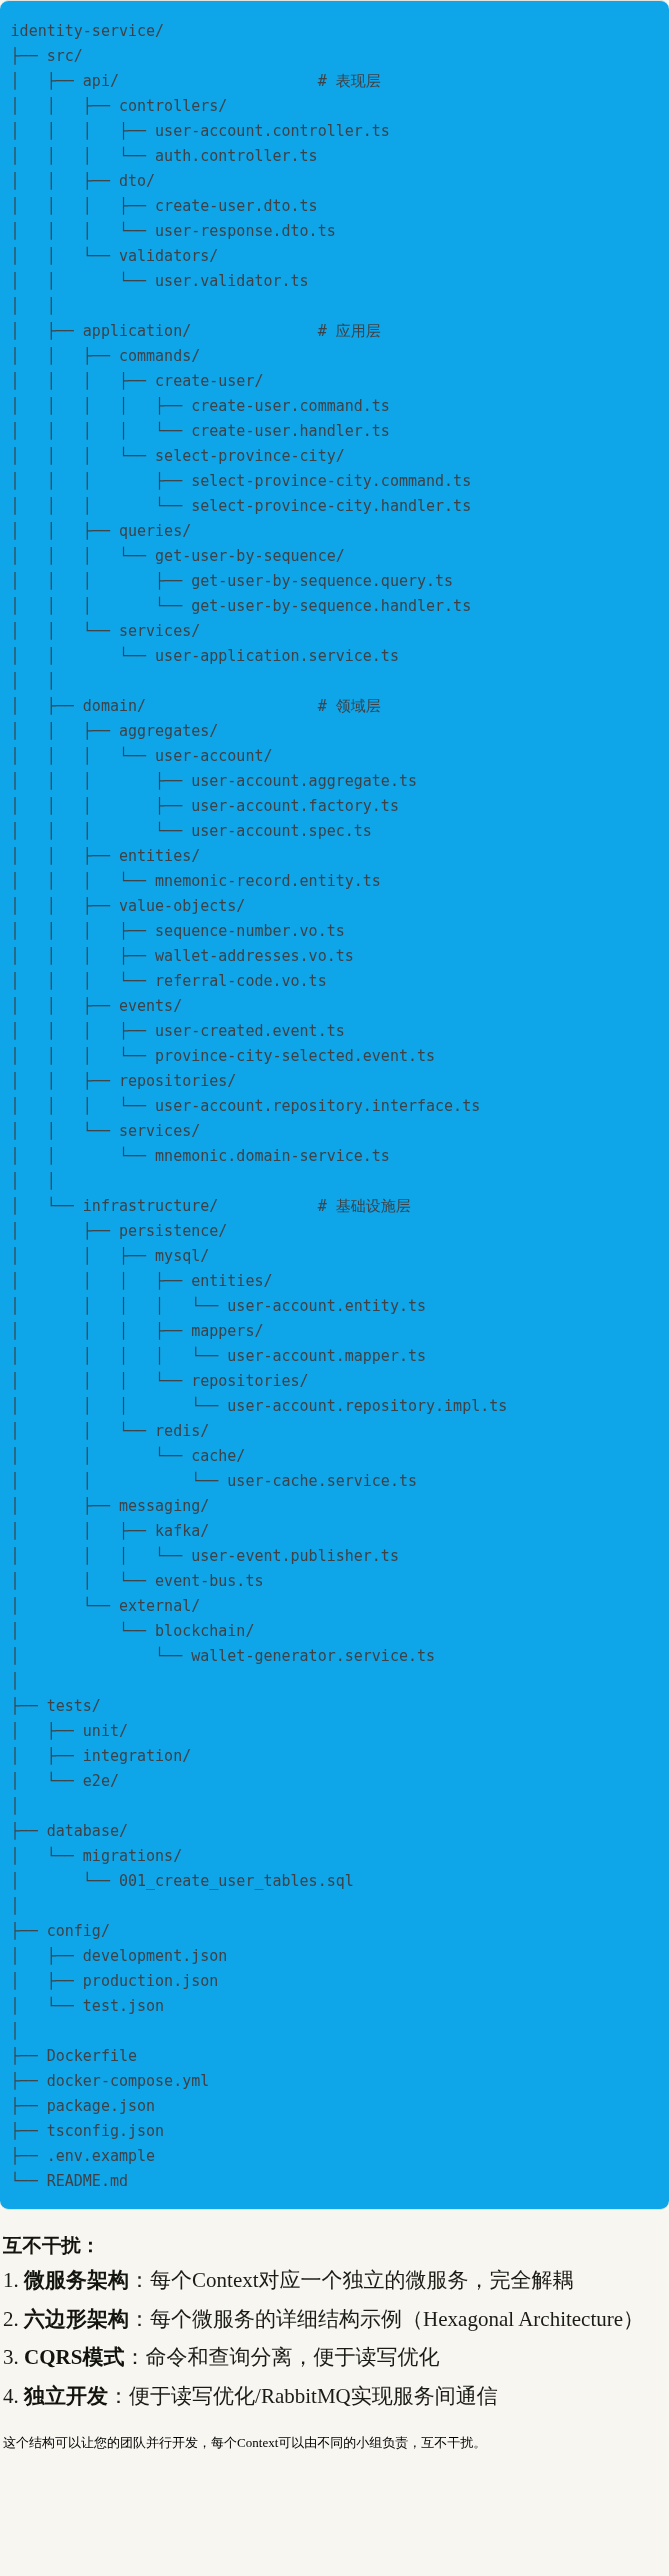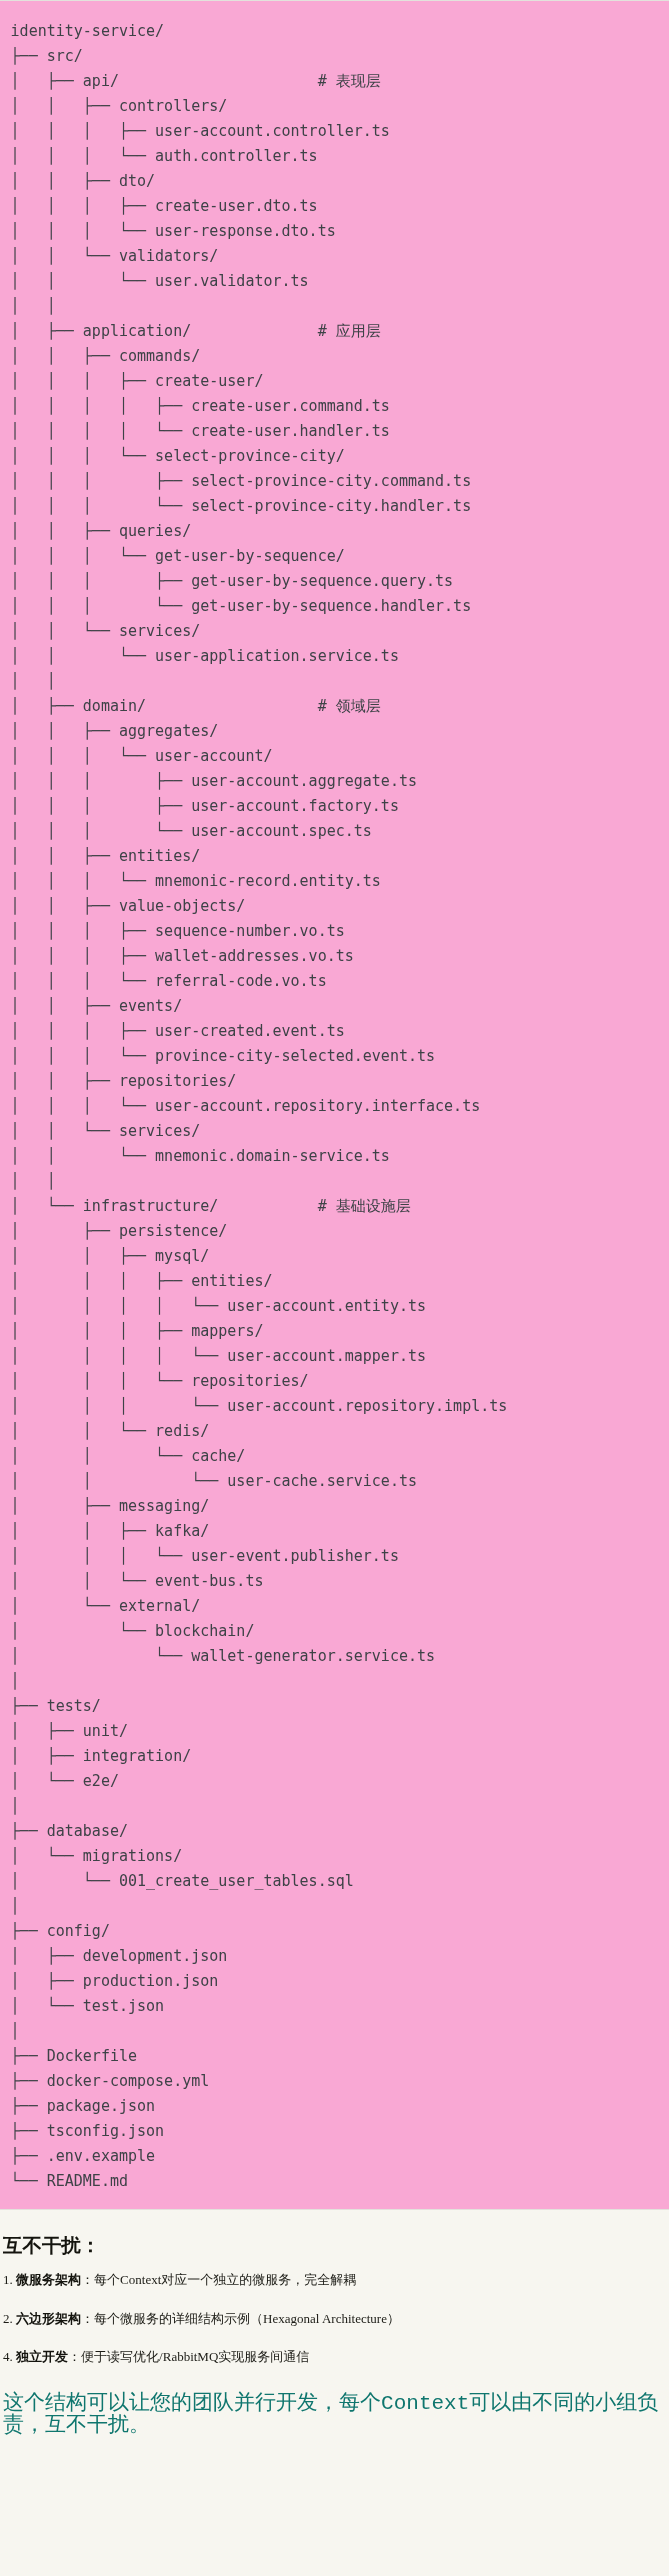--- a/index.html
+++ b/index.html
@@ -17,25 +17,26 @@
     margin: 0;
     padding: 8.8px 3.8px 7.5px 3.1px;
     font-size: 22.5px;
     line-height: 29px;
     font-weight: 700;
     color: #14140e;
     letter-spacing: 0;
   }
 
   .code-block {
-    background: #f9a8d4;
+    background: #0ea5e9;
     border-top: 0.6px solid #e3e2dc;
     border-bottom: 0.6px solid #e3e2dc;
     width: 100%;
     box-sizing: border-box;
+    border-radius: 9px;
   }
   .code-block pre {
     margin: 0;
     padding: 18px 12.5px 15px 10.6px;
     font-family: "DejaVu Sans Mono", monospace;
     font-size: 15px;
     line-height: 25px;
     color: #3e4247;
     white-space: pre;
     overflow: hidden;
@@ -45,32 +46,31 @@
     padding: 22.5px 6.3px 8.8px 3.1px;
   }
   .notes-heading {
     font-size: 19.4px;
     line-height: 25px;
     font-weight: 700;
     color: #14140e;
     margin: 0 0 11.3px 0;
   }
   .note-item {
-    font-size: 13px;
+    font-size: 21px;
     line-height: 22.5px;
     margin: 0 0 16.3px 0;
     color: #1c1c16;
   }
   .note-item .term { font-weight: 700; color: #14140e; }
   .conclusion {
-    font-size: 21px;
+    font-size: 13px;
     line-height: 22.5px;
     margin: 24px 0 0 0;
-    color: #0f766e;
-    font-family: Liberation Mono, monospace;
+    color: #000000;
   }
 </style>
 </head>
 <body>
 
 <div class="page">
 
 
   <div class="code-block">
     <pre>identity-service/
@@ -163,20 +163,21 @@
   </div>
 
   <div class="notes">
 
     <div class="notes-heading">互不干扰：</div>
 
     <p class="note-item"><span>1. </span><span class="term">微服务架构</span><span>：</span><span>每个Context对应一个独立的微服务，完全解耦</span></p>
 
     <p class="note-item"><span>2. </span><span class="term">六边形架构</span><span>：</span><span>每个微服务的详细结构示例（Hexagonal Architecture）</span></p>
 
+    <p class="note-item"><span>3. </span><span class="term">CQRS模式</span><span>：</span><span>命令和查询分离，便于读写优化</span></p>
 
     <p class="note-item"><span>4. </span><span class="term">独立开发</span><span>：</span><span>便于读写优化/RabbitMQ实现服务间通信</span></p>
 
 
 
     <p class="conclusion">这个结构可以让您的团队并行开发，每个Context可以由不同的小组负责，互不干扰。</p>
 
   </div>
 
 </div>

